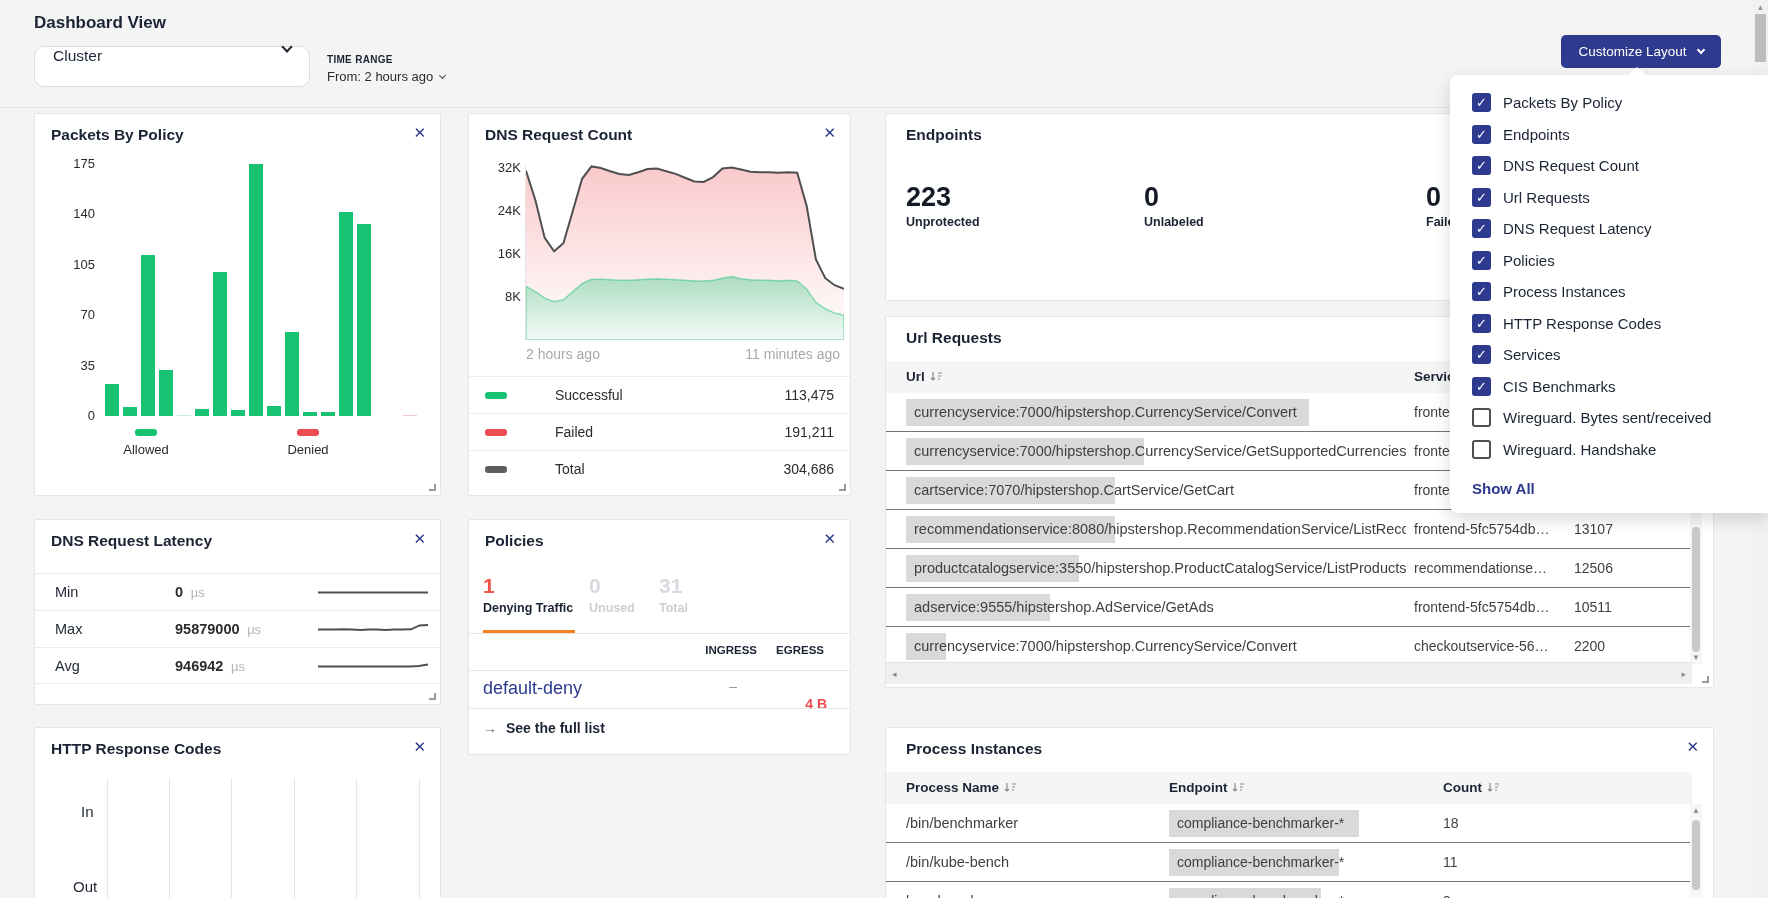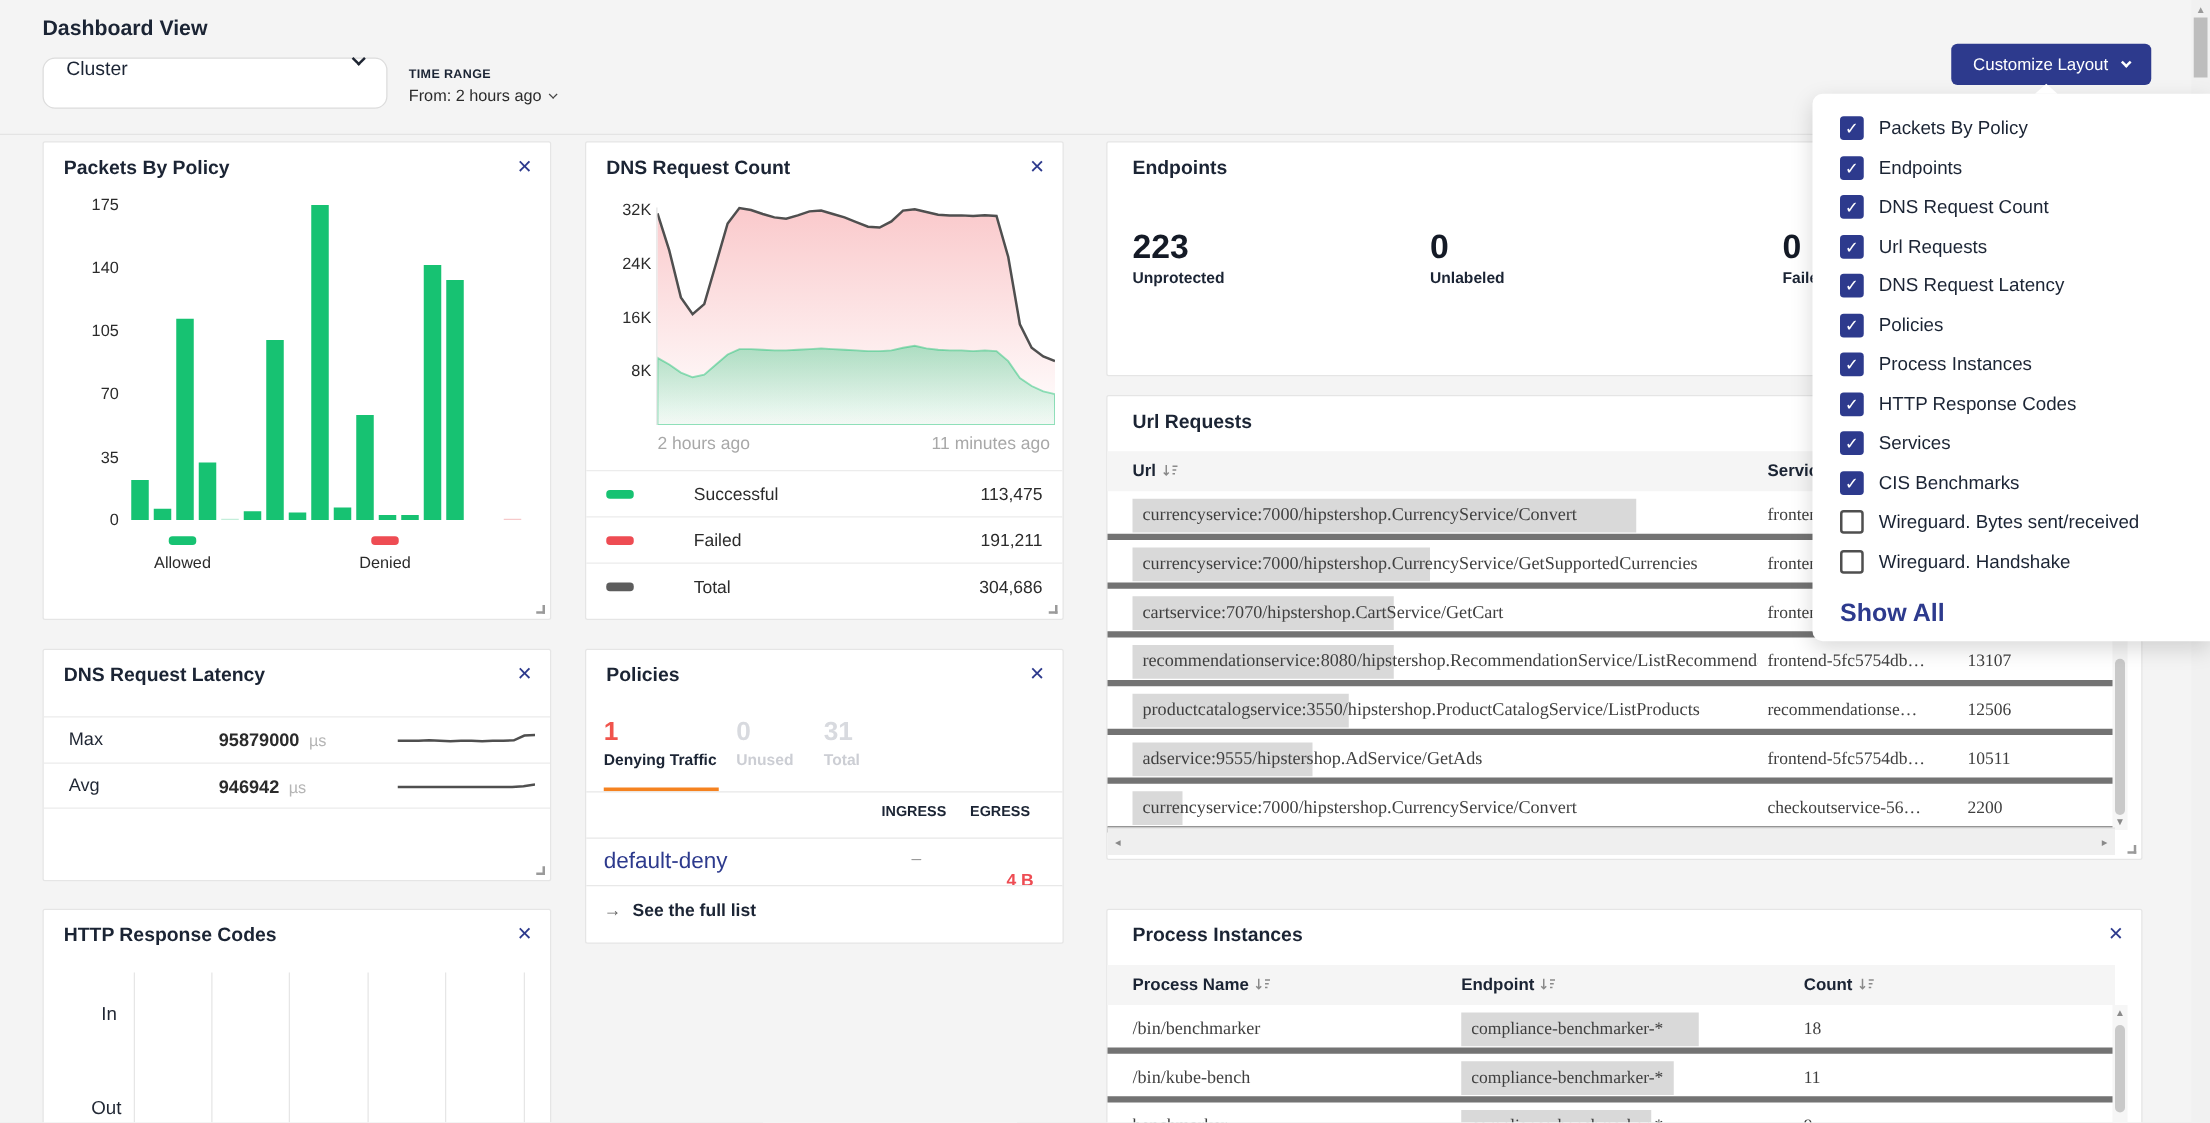--- a/index.html
+++ b/index.html
@@ -59,21 +59,21 @@
   .dc-row .val { font-size:14px; color:#2b2b2b; }
 
   .ep-stat { position:absolute; top:68px; }
   .ep-num { font-size:27px; font-weight:800; color:#141a26; }
   .ep-lbl { font-size:12.5px; font-weight:700; margin-top:2px; }
 
   .tbl-head { position:absolute; left:0; top:44px; width:806px; height:32px; background:#f5f5f5; }
   .th { position:absolute; top:0; height:32px; line-height:32px; font-size:13.5px; font-weight:700; color:#1b2434; white-space:nowrap; cursor:pointer; }
   .th svg { margin-left:5px; vertical-align:-1px; }
   .t-rows { position:absolute; left:0; top:76px; width:806px; }
-  .t-row { position:relative; height:39px; border-bottom:5px solid #737373;font-family:Liberation Serif, serif; }
+  .t-row { position:relative; height:39px; border-bottom:1px solid #737373; }
   .cell { position:absolute; top:0; height:39px; line-height:39px; font-size:14px; color:#3f3f3f; white-space:nowrap; overflow:hidden; }
   .hlbar { position:absolute; top:6px; height:27px; background:#d9d9d9; }
   .u-url { left:20px; width:500px; font-size:14.5px; padding-left:8px; }
   .u-hl { left:20px; }
   .u-svc { left:528px; width:142px; }
   .u-cnt { left:688px; width:90px; }
   .p-name { left:20px; width:250px; font-size:14.5px; }
   .p-ep  { left:291px; width:250px; }
   .p-hl  { left:283px; }
   .p-cnt { left:557px; width:90px; }
@@ -109,21 +109,21 @@
   .http-grid div { position:absolute; top:50px; bottom:0; width:1px; background:#e6e6e6; }
   .http-lbl { position:absolute; font-size:15px; color:#1f2633; }
 
   .dropdown { position:absolute; left:1450px; top:75px; width:318px; height:438px; background:#fff; z-index:50; border-radius:8px 0 0 8px; box-shadow:0 6px 18px rgba(0,0,0,.15); padding-top:12px; }
   .notch { position:absolute; top:-8px; left:178px; width:0; height:0; border-left:9px solid transparent; border-right:9px solid transparent; border-bottom:8px solid #fff; }
   .dd-item { display:flex; align-items:center; height:31.5px; padding-left:22px; cursor:pointer; }
   .cb { width:19px; height:19px; border-radius:3px; font-size:13px; line-height:19px; text-align:center; flex:0 0 19px; }
   .cb.on { background:#2d3a8d; color:#fff; }
   .cb.off { border:2px solid #4f4f4f; background:#fff; }
   .dd-label { font-size:15px; margin-left:12px; }
-  .show-all { margin:15px 0 0 22px; font-size:20px; font-weight:700; color:#2d3a8d; cursor:pointer; }
+  .show-all { margin:15px 0 0 22px; font-size:15px; font-weight:700; color:#2d3a8d; cursor:pointer; }
 </style>
 </head>
 <body>
 
 <div class="page">
   <div class="hdr-line"></div>
   <div class="h-title">Dashboard View</div>
 
   <div class="view-select">
     <span>Cluster</span>
@@ -315,20 +315,27 @@
       <span class="ha" style="right:6px;">▸</span>
     </div>
     <span class="resize"></span>
   </section>
 
   <section class="card" id="card-latency">
     <div class="card-title">DNS Request Latency</div>
     <span class="close">✕</span>
     <div class="lt-rows">
         <div class="lt-row">
+          <span class="lt-lbl">Min</span>
+          <span class="lt-val">0<span class="lt-unit"> µs</span></span>
+          <span class="lt-spark"><svg width="110" height="20">
+              <path d="M0.0,10.6 L10.0,10.6 L20.0,10.6 L30.0,10.6 L40.0,10.6 L50.0,10.6 L60.0,10.6 L70.0,10.6 L80.0,10.6 L90.0,10.6 L100.0,10.6 L110.0,10.6" fill="none" stroke="#4f4f4f" stroke-width="2"></path>
+            </svg></span>
+        </div>
+        <div class="lt-row">
           <span class="lt-lbl">Max</span>
           <span class="lt-val">95879000<span class="lt-unit"> µs</span></span>
           <span class="lt-spark"><svg width="110" height="20">
               <path d="M0.0,10.6 L8.5,10.6 L16.9,10.6 L25.4,10.3 L33.8,10.6 L42.3,10.9 L50.8,10.6 L59.2,10.6 L67.7,11.0 L76.2,10.6 L84.6,10.6 L93.1,10.3 L101.5,6.4 L110.0,6.0" fill="none" stroke="#4f4f4f" stroke-width="2"></path>
             </svg></span>
         </div>
         <div class="lt-row">
           <span class="lt-lbl">Avg</span>
           <span class="lt-val">946942<span class="lt-unit"> µs</span></span>
           <span class="lt-spark"><svg width="110" height="20">

